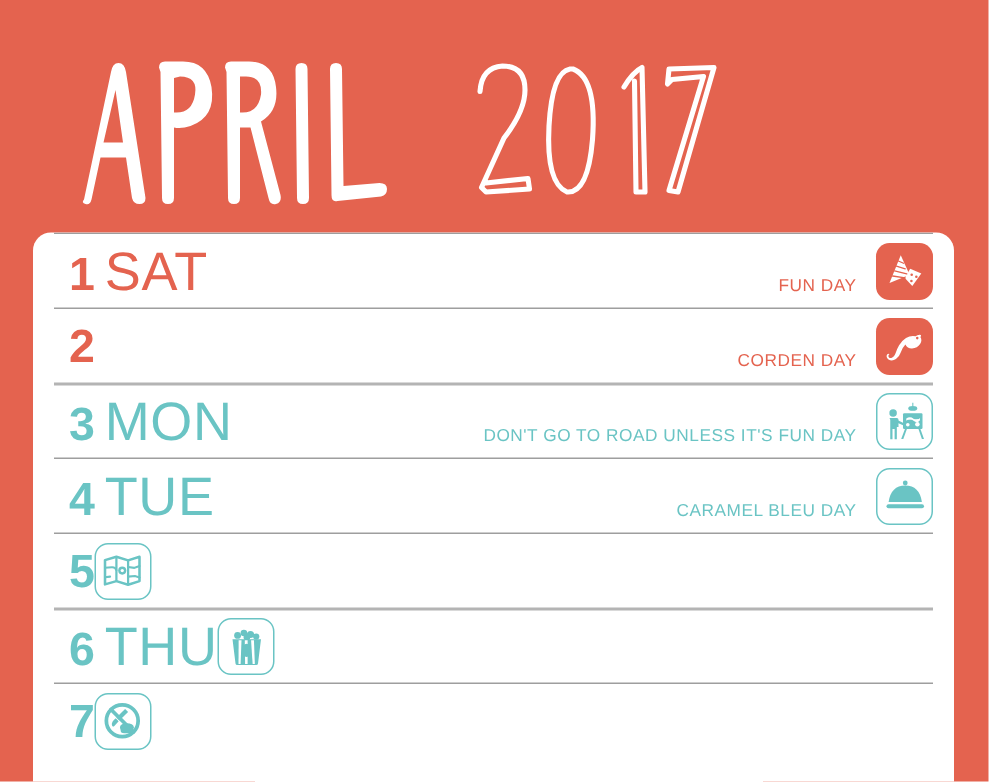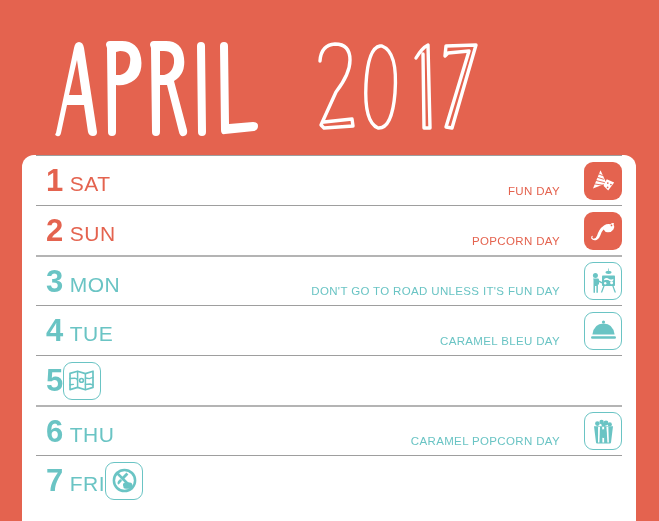--- a/index.html
+++ b/index.html
@@ -69,32 +69,32 @@
   }
 
   .day-num {
     font-size: 31px;
     font-weight: bold;
     line-height: 1;
     letter-spacing: -0.5px;
   }
 
   .day-name {
-    font-size: 21px;
+    font-size: 36px;
     font-weight: 300;
     line-height: 1;
     letter-spacing: 0.5px;
   }
 
   .event-label {
     flex: 1 1 auto;
     text-align: right;
     font-size: 11.5px;
     letter-spacing: 0.35px;
-    padding-right: 24px;
+    padding-right: 13px;
     padding-top: 20px;
     white-space: nowrap;
     overflow: hidden;
   }
 
   .event-icon {
     flex: 0 0 auto;
     width: 38px;
     height: 38px;
     border-radius: 9px;
@@ -177,23 +177,22 @@
           <circle cx="20.9" cy="16.5" r="0.85"></circle>
           <circle cx="17.6" cy="19.3" r="0.85"></circle>
         </g>
       </svg>
     </div>
   </div>
 
   <div class="day-row row-coral">
     <div class="day-label">
       <span class="day-num">2</span>
-      <span class="day-name">SUN</span>
-    </div>
-    <div class="event-label">POPCORN DAY</div>
+    </div>
+    <div class="event-label">CORDEN DAY</div>
     <div class="event-icon">
       <svg class="icon-svg" width="27" height="27" viewBox="0 0 27 27" aria-hidden="true">
         <path fill="#FFFFFF" d="M23.6 7.6 Q24.6 6.3 23.3 6.1 Q21.6 6 20.4 7.2 Q17.2 6.4 14 8.4 Q11.2 10.2 9.4 13.2 Q8 15.6 7.1 18.4 Q6.2 21 4.2 21.6 Q2.6 22 2.3 20.6 Q2.1 19.5 3 19.2 Q2.2 18.3 1.4 19.4 Q0.4 21.2 2.3 22.6 Q4.6 24.1 7.3 22.4 Q9.5 21 10.4 18.2 Q11.4 14.8 13.6 12.6 Q14.9 15.4 18 15.3 Q21.6 15.2 23.4 12.4 Q25 9.8 23.6 7.6 Z"></path>
         <circle fill="#E4634F" cx="21.5" cy="8.4" r="0.85"></circle>
       </svg>
     </div>
   </div>
 
   <div class="day-row row-teal thick-sep">
     <div class="day-label">
@@ -267,21 +266,20 @@
         <circle fill="#FFFFFF" cx="13.5" cy="13.4" r="1.1"></circle>
       </svg>
     </div>
   </div>
 
   <div class="day-row row-teal thick-sep">
     <div class="day-label">
       <span class="day-num">6</span>
       <span class="day-name">THU</span>
     </div>
-    <div class="event-label">CARAMEL POPCORN DAY</div>
     <div class="event-icon">
       <svg class="icon-svg" width="27" height="27" viewBox="0 0 27 27" aria-hidden="true">
 
         <g fill="#6AC4C4">
           <circle cx="7.4" cy="5.6" r="2.3"></circle>
           <circle cx="11.6" cy="4" r="2.2"></circle>
           <circle cx="16" cy="5" r="2.4"></circle>
           <circle cx="19.8" cy="6.4" r="2.1"></circle>
           <circle cx="13.6" cy="6.8" r="2.2"></circle>
         </g>
@@ -295,21 +293,20 @@
         </g>
 
         <ellipse fill="#6AC4C4" cx="13.4" cy="15.6" rx="3" ry="4.4"></ellipse>
       </svg>
     </div>
   </div>
 
   <div class="day-row row-teal">
     <div class="day-label">
       <span class="day-num">7</span>
-      <span class="day-name">FRI</span>
     </div>
     <div class="event-icon">
       <svg class="icon-svg" width="27" height="27" viewBox="0 0 27 27" aria-hidden="true">
 
         <g fill="#6AC4C4">
           <path d="M15.4 5.6 L17.4 7.6 L11.6 13.4 L9.6 11.4 Z"></path>
           <path d="M9.2 11.9 L11.1 13.8 L8.4 16.8 Q7.1 18.2 6.6 16.4 Q6.1 14.3 9.2 11.9 Z"></path>
           <ellipse cx="16.6" cy="17.6" rx="4.6" ry="2.4"></ellipse>
           <path d="M12 17.6 L12.6 20.8 Q12.8 21.8 16.6 21.8 Q20.4 21.8 20.6 20.8 L21.2 17.6 Z"></path>
         </g>

